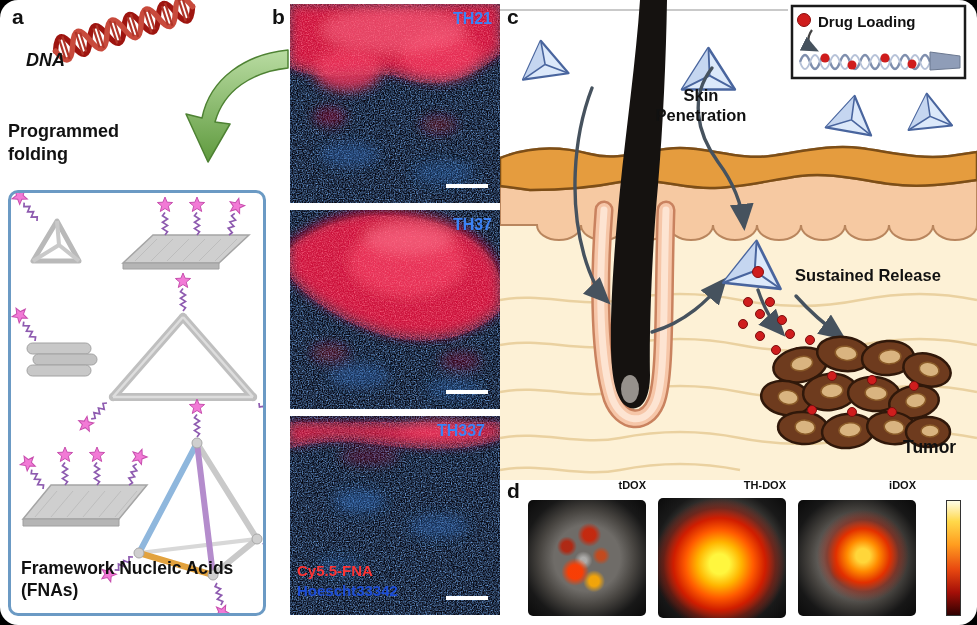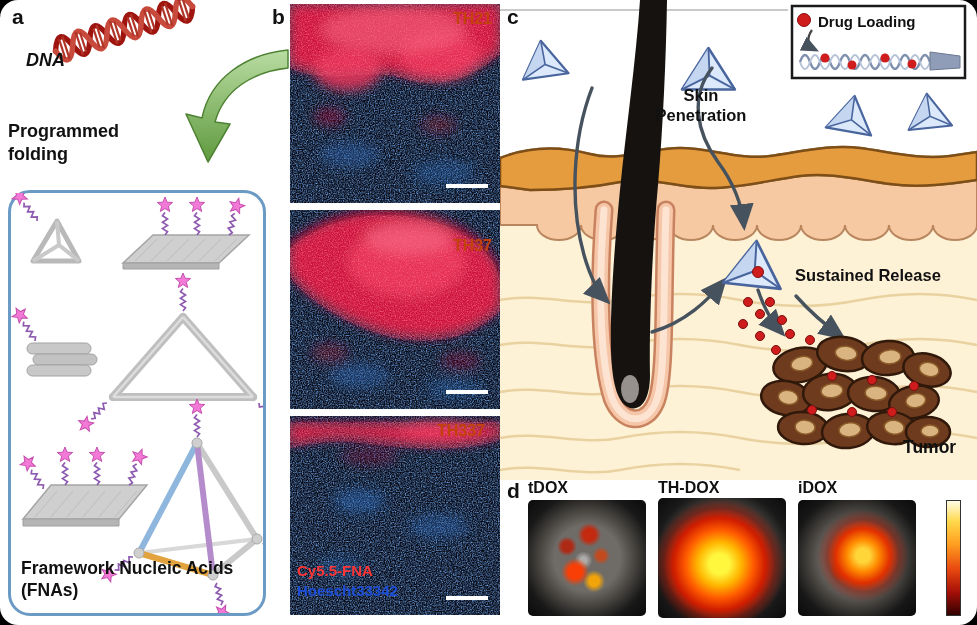--- a/index.html
+++ b/index.html
@@ -4,32 +4,32 @@
 <style>
   html,body{margin:0;padding:0;background:#000;}
   #fig{position:relative;width:977px;height:625px;background:#ffffff;border-radius:18px;overflow:hidden;
        font-family:"Liberation Sans", sans-serif;color:#111;}
   .abs{position:absolute;}
   .plabel{position:absolute;font-weight:bold;font-size:21px;color:#111;line-height:1;}
   .txt{position:absolute;font-weight:bold;color:#111;}
   
   .micro{position:absolute;left:290px;width:210px;height:199px;background:#05060f;overflow:hidden;}
   .micro svg{display:block;width:100%;height:100%;}
-  .mlabel{position:absolute;font-weight:bold;font-size:16px;color:#c2410c;text-align:right;width:60px;}
+  .mlabel{position:absolute;font-weight:bold;font-size:16px;color:#3b82f6;text-align:right;width:60px;}
   .sbar{position:absolute;width:42px;height:4px;background:#ffffff;}
   .legend{position:absolute;left:297px;top:561px;font-weight:bold;font-size:15px;line-height:1.35;}
   .leg-red{color:#ff3434;}
   .leg-blue{color:#1d4ed8;}
   
   #fna-box{position:absolute;left:8px;top:190px;width:258px;height:426px;border:3px solid #6b9ac4;
-           border-radius:22px;background:#fff;box-sizing:border-box;}
+           border-radius:10px;background:#fff;box-sizing:border-box;}
   #fna-caption{position:absolute;left:10px;top:365px;width:220px;font-weight:bold;font-size:17.5px;line-height:1.25;}
   
   .dimg{position:absolute;border-radius:5px;}
-  .dlabel{position:absolute;font-weight:bold;font-size:16px;text-align:left;}
+  .dlabel{position:absolute;font-weight:bold;font-size:11px;text-align:right;}
   #colorbar{position:absolute;left:946px;top:500px;width:13px;height:114px;border:1px solid #333;
             background:linear-gradient(#fffde6 0%,#ffd84a 18%,#ff9e20 38%,#e84810 60%,#a50f08 80%,#300101 100%);}
 </style>
 </head>
 <body>
 
 <svg width="0" height="0" style="position:absolute" aria-hidden="true">
   <defs>
     <filter id="fNoiseBlue" x="-5%" y="-5%" width="110%" height="110%">
       <feTurbulence type="fractalNoise" baseFrequency="0.8" numOctaves="2" seed="7" stitchTiles="stitch"></feTurbulence>
@@ -213,21 +213,21 @@
         <ellipse cx="172" cy="150" rx="20" ry="9" fill="#c01030" opacity="0.3"></ellipse>
         <ellipse cx="70" cy="165" rx="30" ry="12" fill="#2f6fc0" opacity="0.4"></ellipse>
         <ellipse cx="165" cy="178" rx="28" ry="10" fill="#2f6fc0" opacity="0.35"></ellipse>
       </g>
       <clipPath id="mc2">
           <path d="M0,38 C36,8 88,-2 138,10 C178,20 206,42 212,70 V100 C184,130 132,138 86,122 C46,108 14,86 0,66 Z"></path>
         </clipPath>
       <rect width="212" height="198" filter="url(#fNoiseRed)" clip-path="url(#mc2)" opacity="0.8"></rect>
     </svg>
   </div>
-  <div class="mlabel" style="left:432px;top:216px;margin-top:21px;">TH37</div>
+  <div class="mlabel" style="left:432px;top:216px;">TH37</div>
   <div class="sbar" style="left:446px;top:390px;"></div>
 
   <div class="micro" style="top:416px;">
     <svg viewBox="0 0 212 198" preserveAspectRatio="none">
       <rect width="212" height="198" fill="#05060f"></rect>
       <rect width="212" height="198" filter="url(#fNoiseBlue)" opacity="0.9"></rect>
       <g filter="url(#fBlur)">
         <path d="M0,8 H212 V20 C168,34 118,28 76,23 C40,19 18,24 0,28 Z" fill="#d8103a" opacity="0.9"></path>
         <ellipse cx="150" cy="14" rx="42" ry="9" fill="#f0335a" opacity="0.8"></ellipse>
         <ellipse cx="80" cy="40" rx="30" ry="8" fill="#b00d2c" opacity="0.3"></ellipse>

